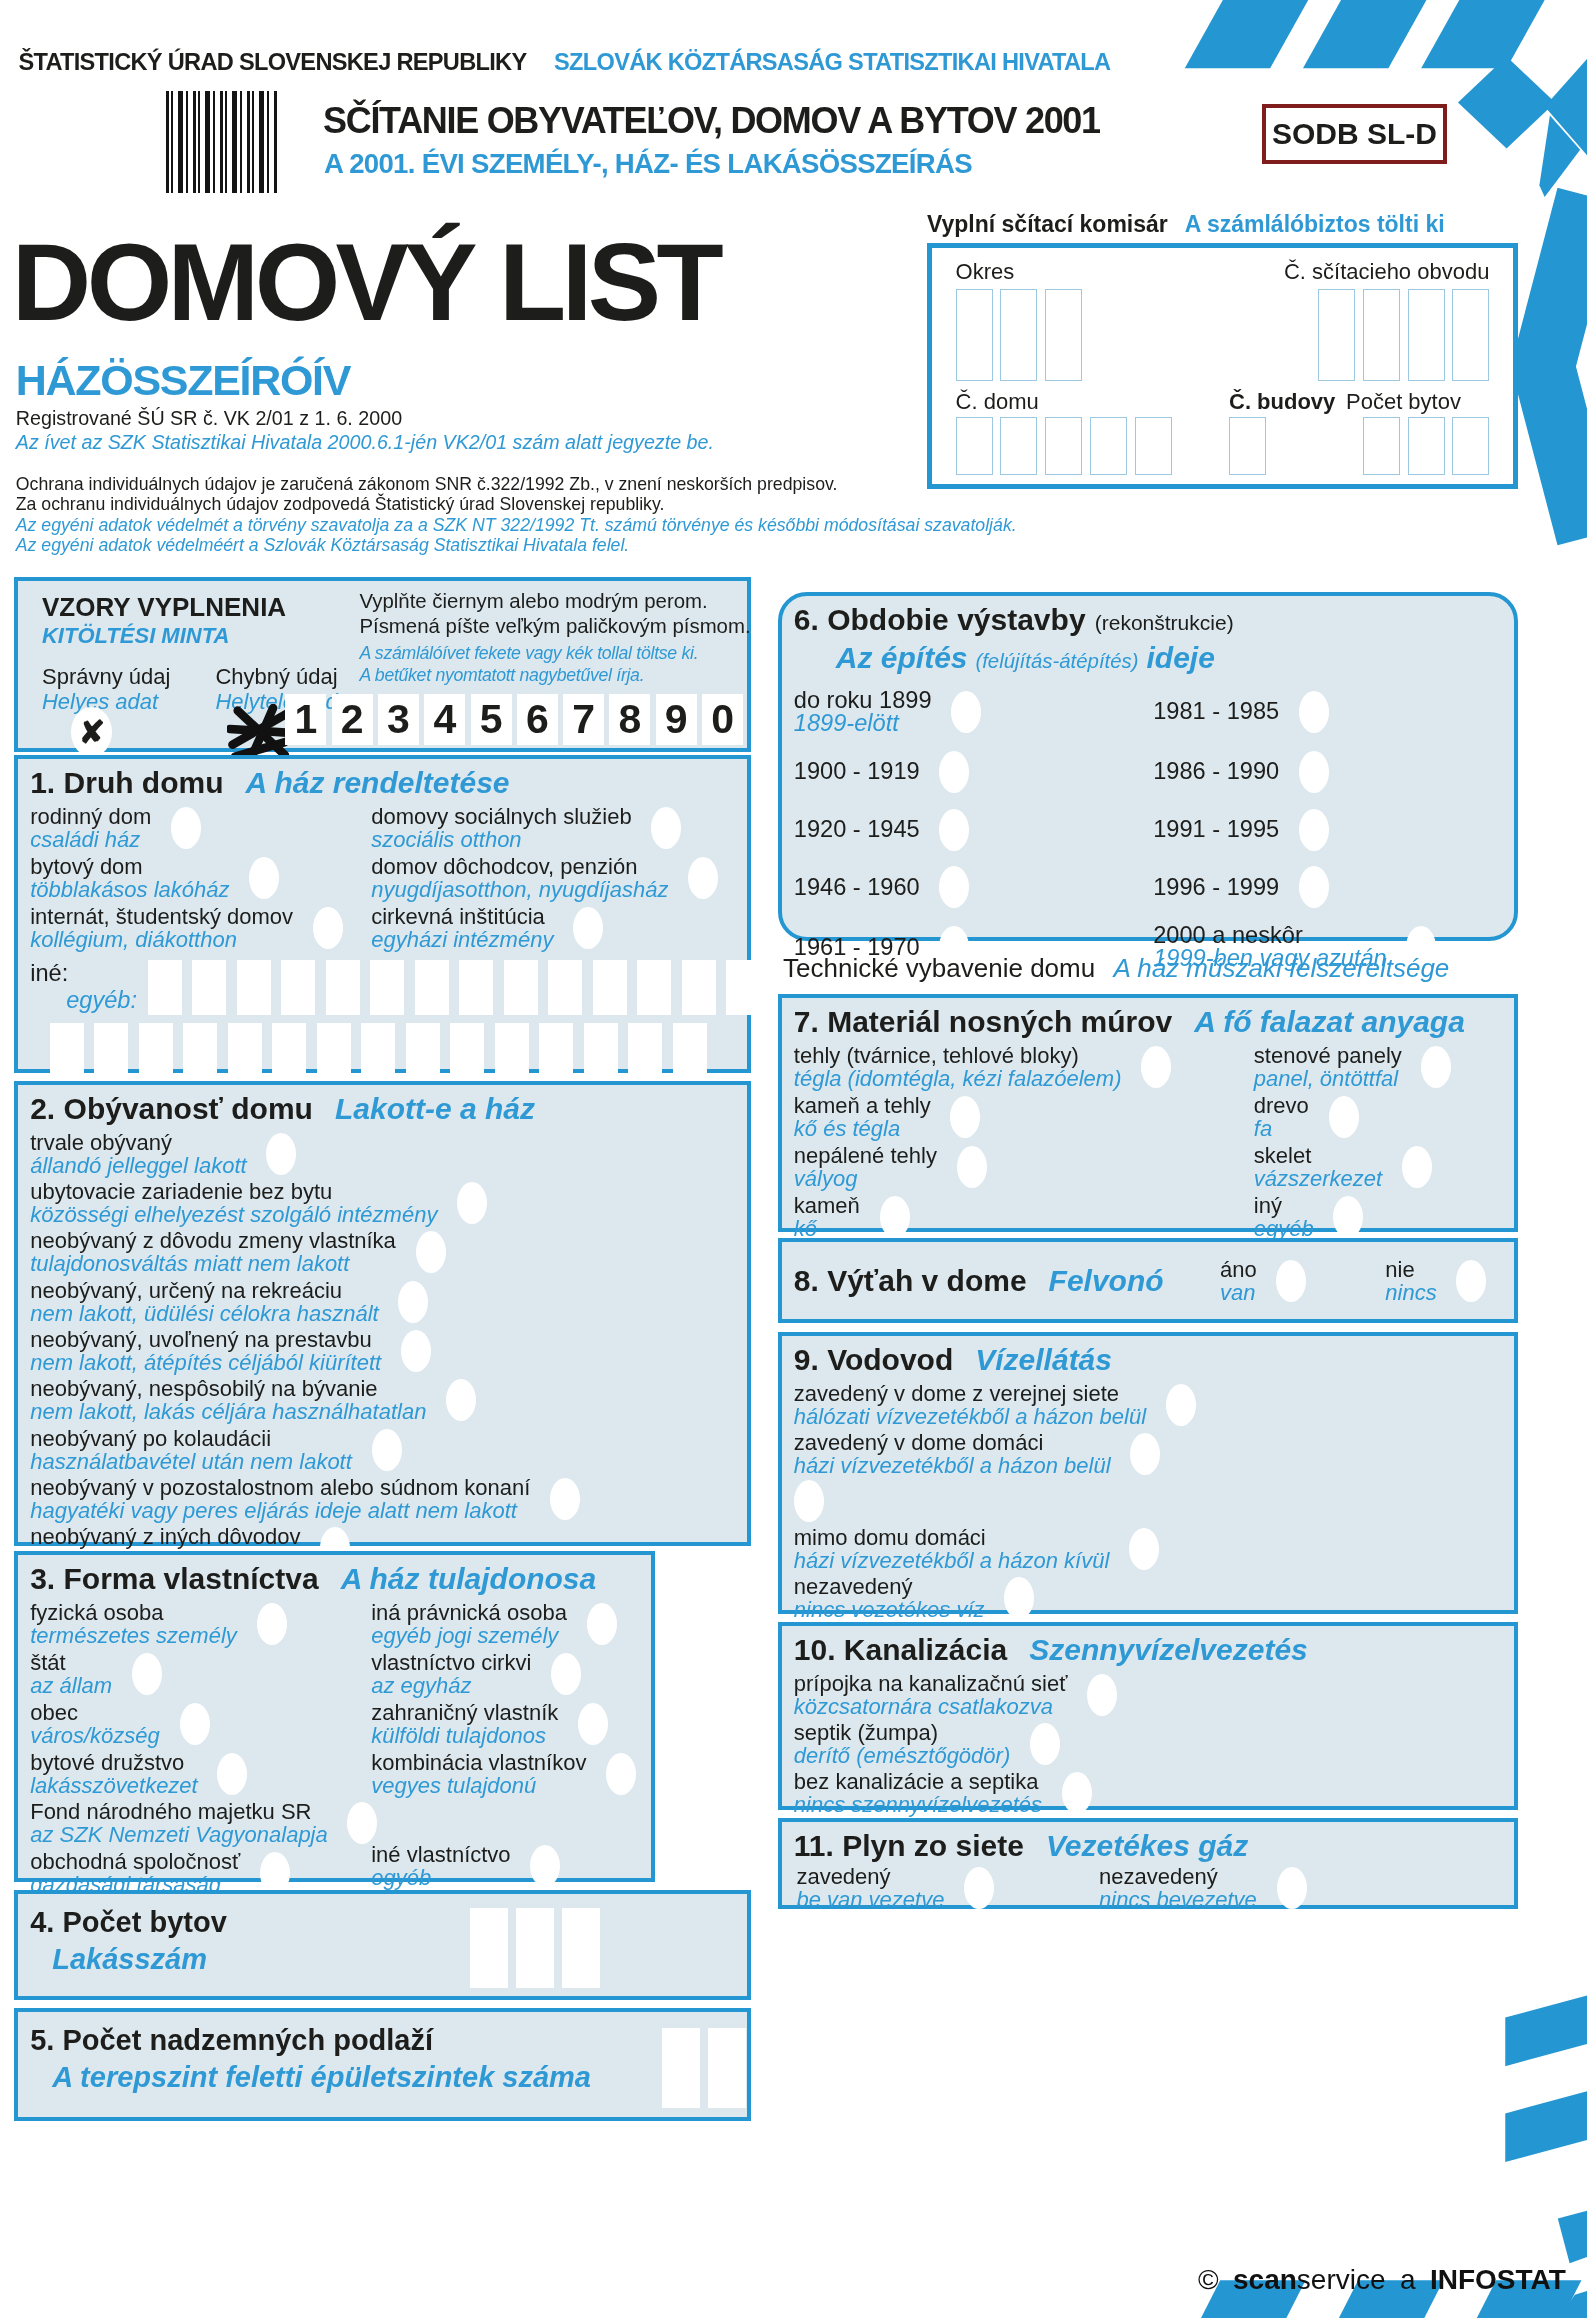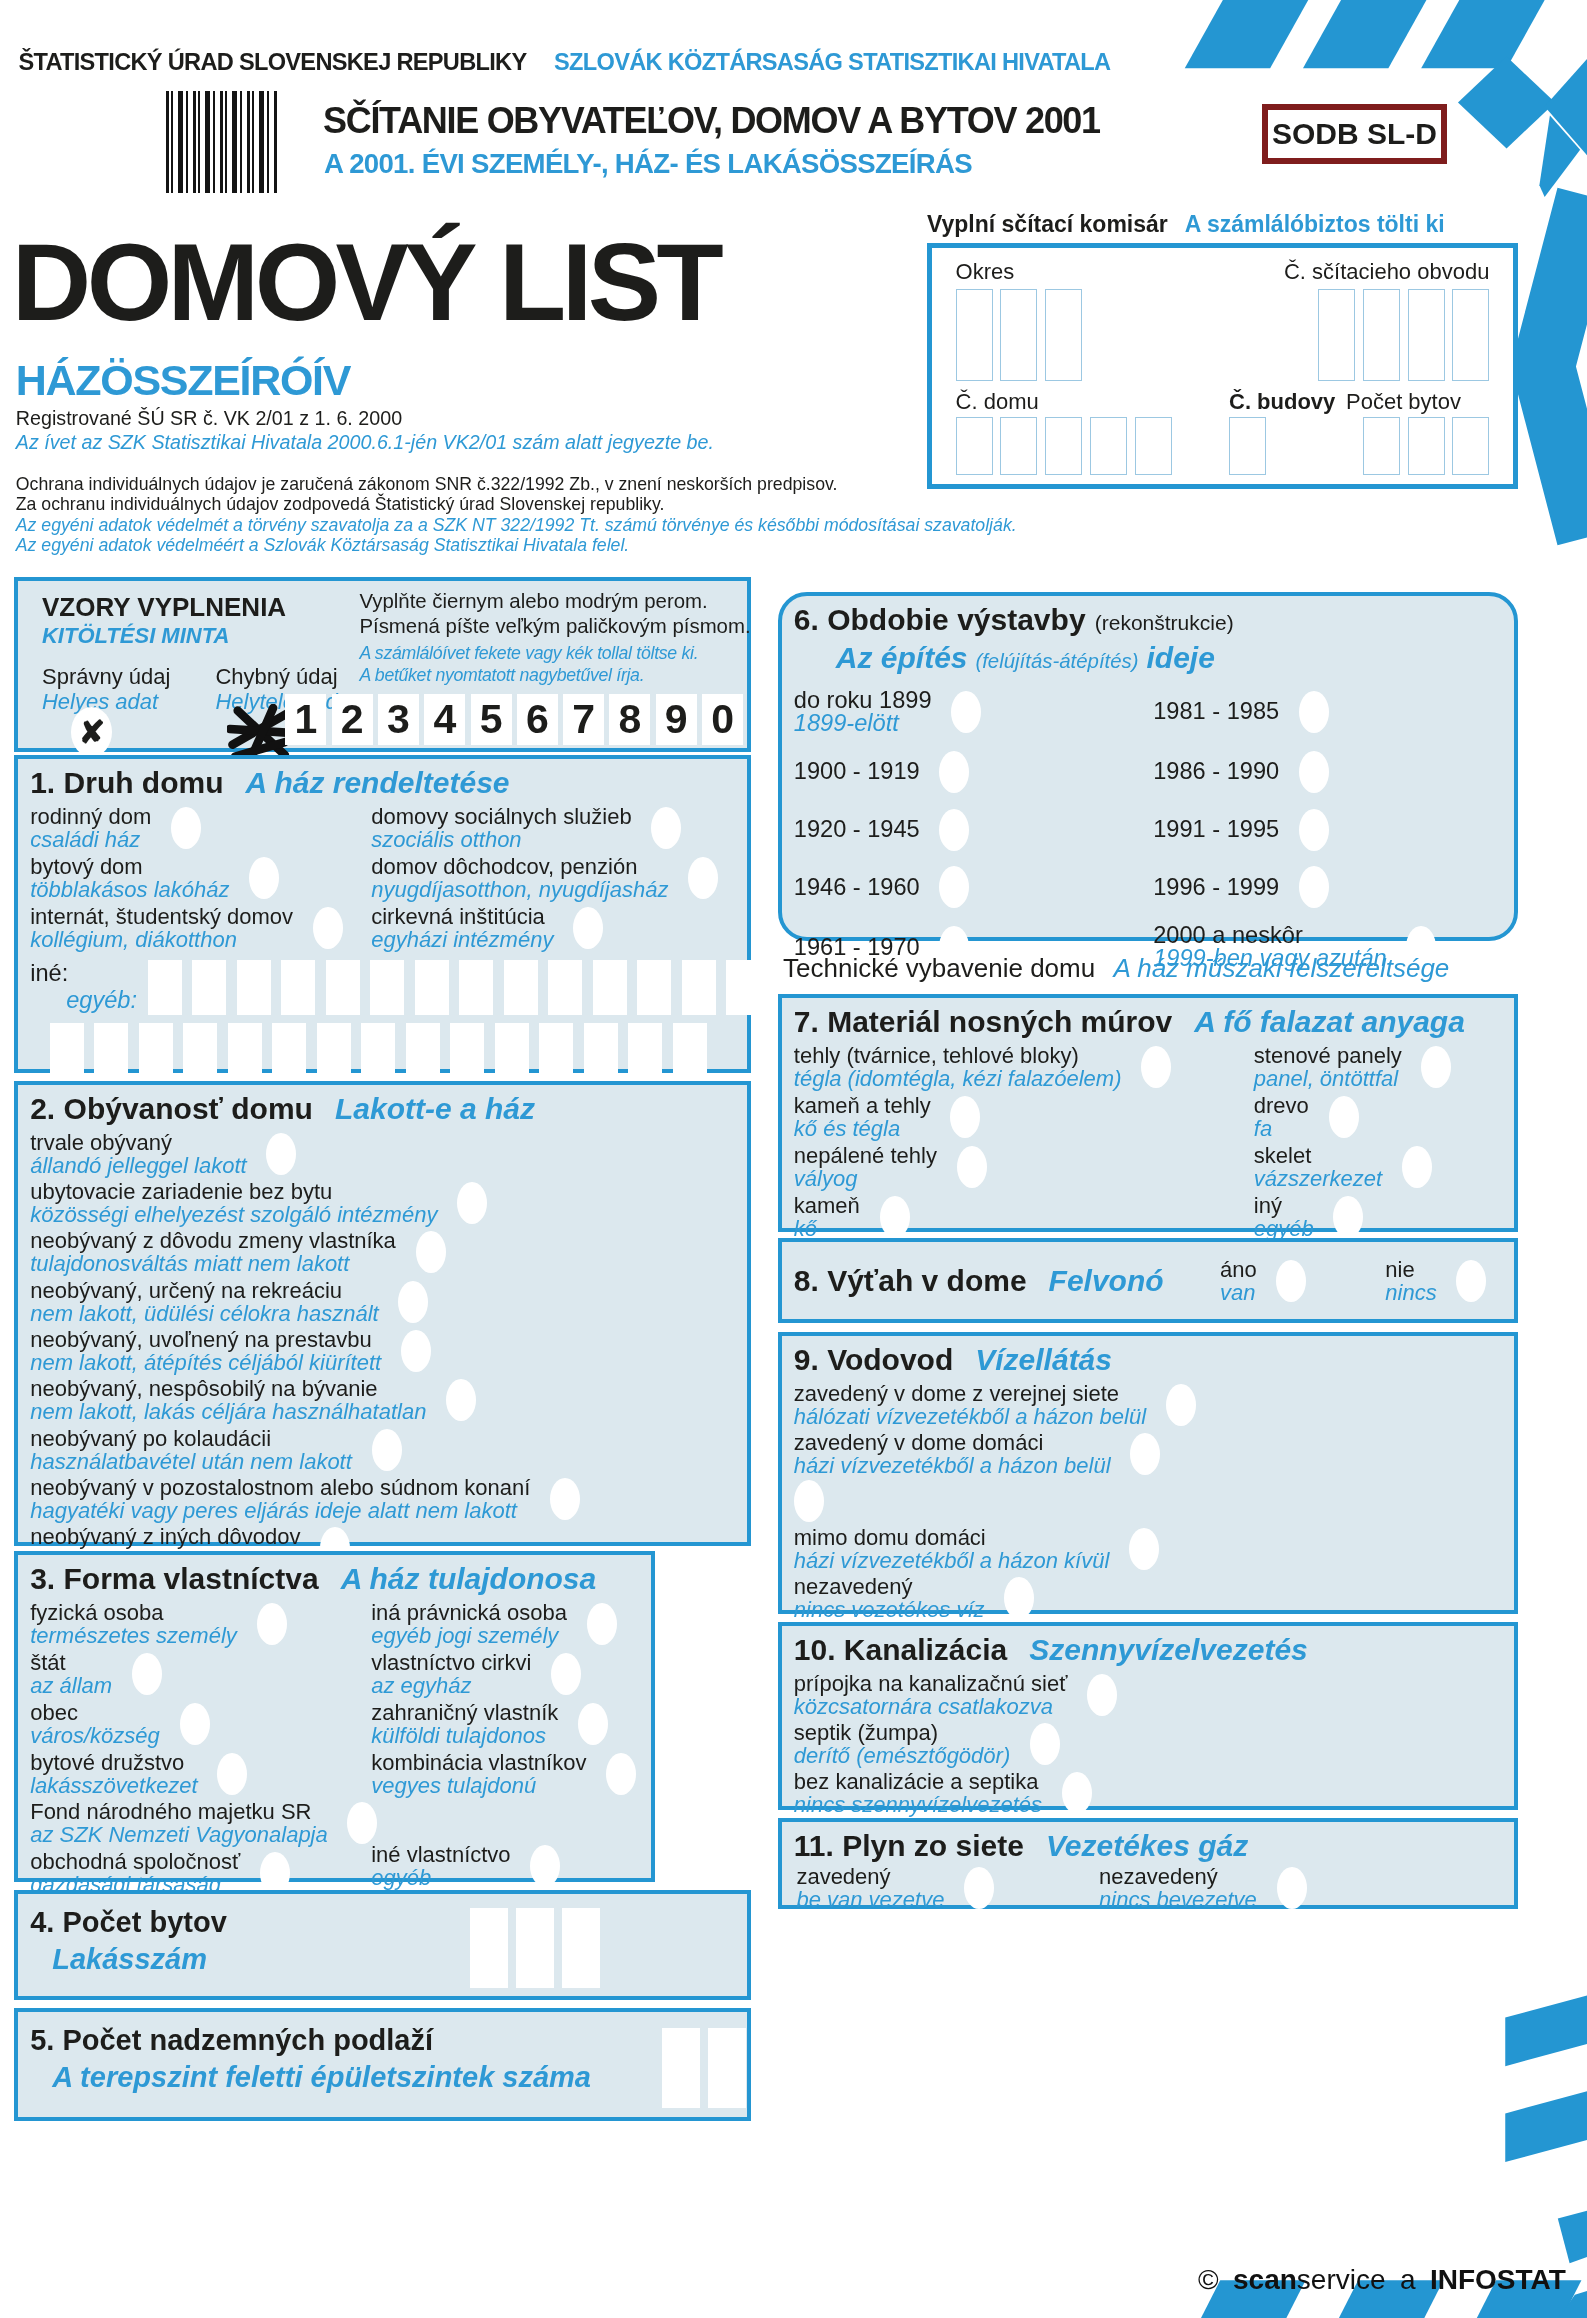--- a/index.html
+++ b/index.html
@@ -16,21 +16,21 @@
   .it{font-style:italic;}
   .b{font-weight:bold;}
 
   
   .org-line{left:18.4px; top:49px; font-size:23.6px; font-weight:bold; letter-spacing:-0.7px; white-space:nowrap;}
   .org-line .hu-part{margin-left:27.6px;}
   .barcode{left:166px; top:91px; width:112px; height:102px;
     background:repeating-linear-gradient(90deg,#141414 0 3.3px,#fff 3.3px 5.3px,#141414 5.3px 7.2px,#fff 7.2px 11.8px,#141414 11.8px 17px,#fff 17px 19.7px,#141414 19.7px 21.7px,#fff 21.7px 27px);}
   .census-sk{left:323px; top:100px; font-size:36px; font-weight:bold; letter-spacing:-1.3px; white-space:nowrap;}
   .census-hu{left:324px; top:148px; font-size:27.6px; font-weight:bold; letter-spacing:-0.7px; color:var(--blue_text); white-space:nowrap;}
-  .sodb-box{left:1262px; top:104px; width:185px; height:60px; border:6px solid #7f1d1d; background:#fff;
+  .sodb-box{left:1262px; top:104px; width:185px; height:60px; border:4px solid #7f1d1d; background:#fff;
     display:flex; align-items:center; justify-content:center; font-size:30px; font-weight:bold;}
   .main-title{left:11.8px; top:227px; font-size:110px; font-weight:bold; letter-spacing:-4.6px; line-height:1; white-space:nowrap;}
   .subtitle{left:15.8px; top:356px; font-size:43px; font-weight:bold; letter-spacing:-1.3px; color:var(--blue_text); white-space:nowrap;}
   .reg-sk{left:15.8px; top:407px; font-size:19.7px;}
   .reg-hu{left:15.8px; top:431px; font-size:19.7px; font-style:italic; color:var(--blue_text);}
   .privacy{left:15.8px; top:474px; font-size:17.7px; line-height:20.4px;}
   .privacy .hu{color:var(--blue_text); font-style:italic;}
 
   
   .comm-label{left:927px; top:211px; font-size:23px; font-weight:bold; white-space:nowrap;}

